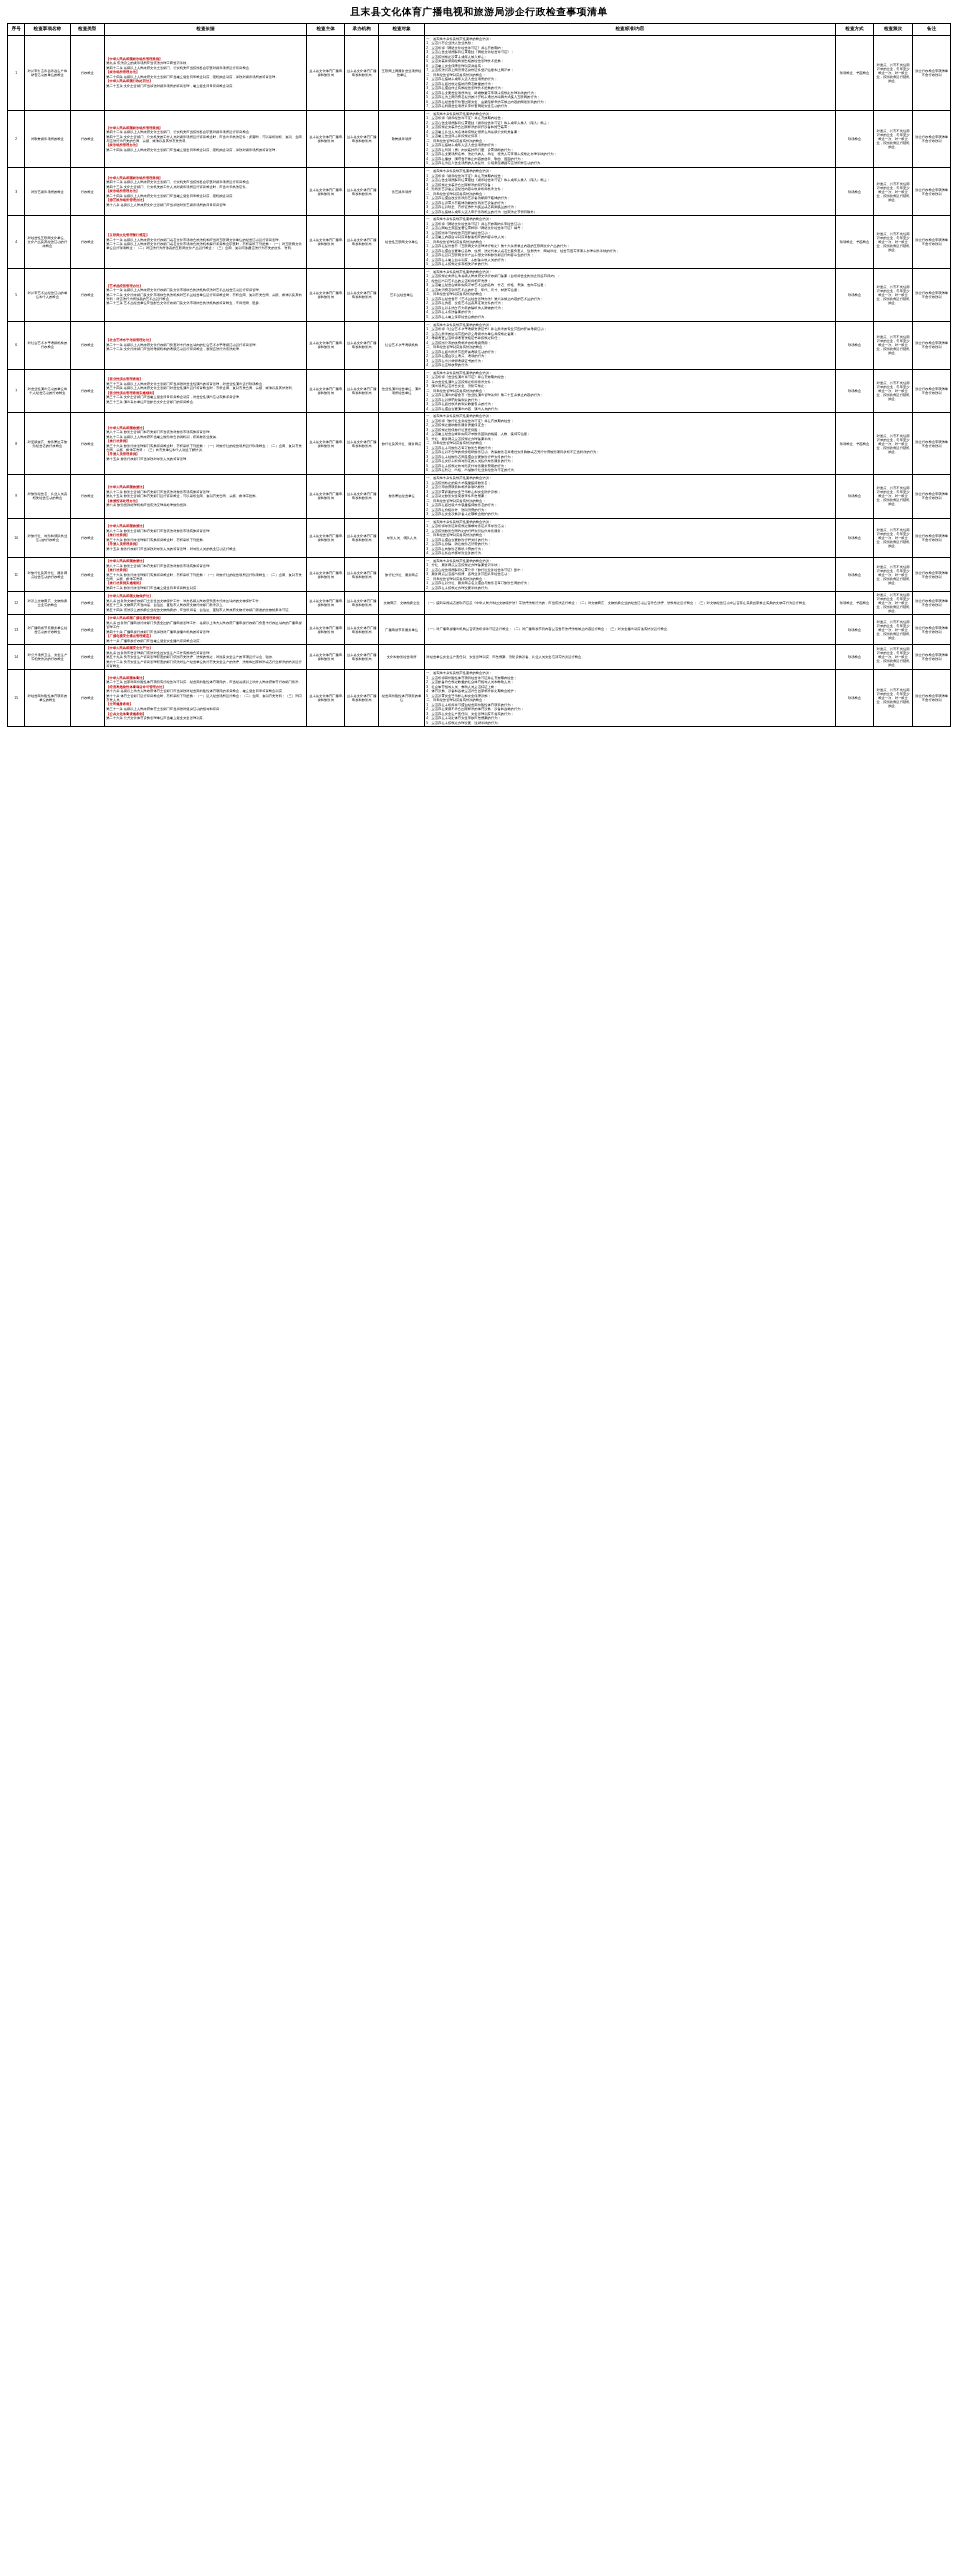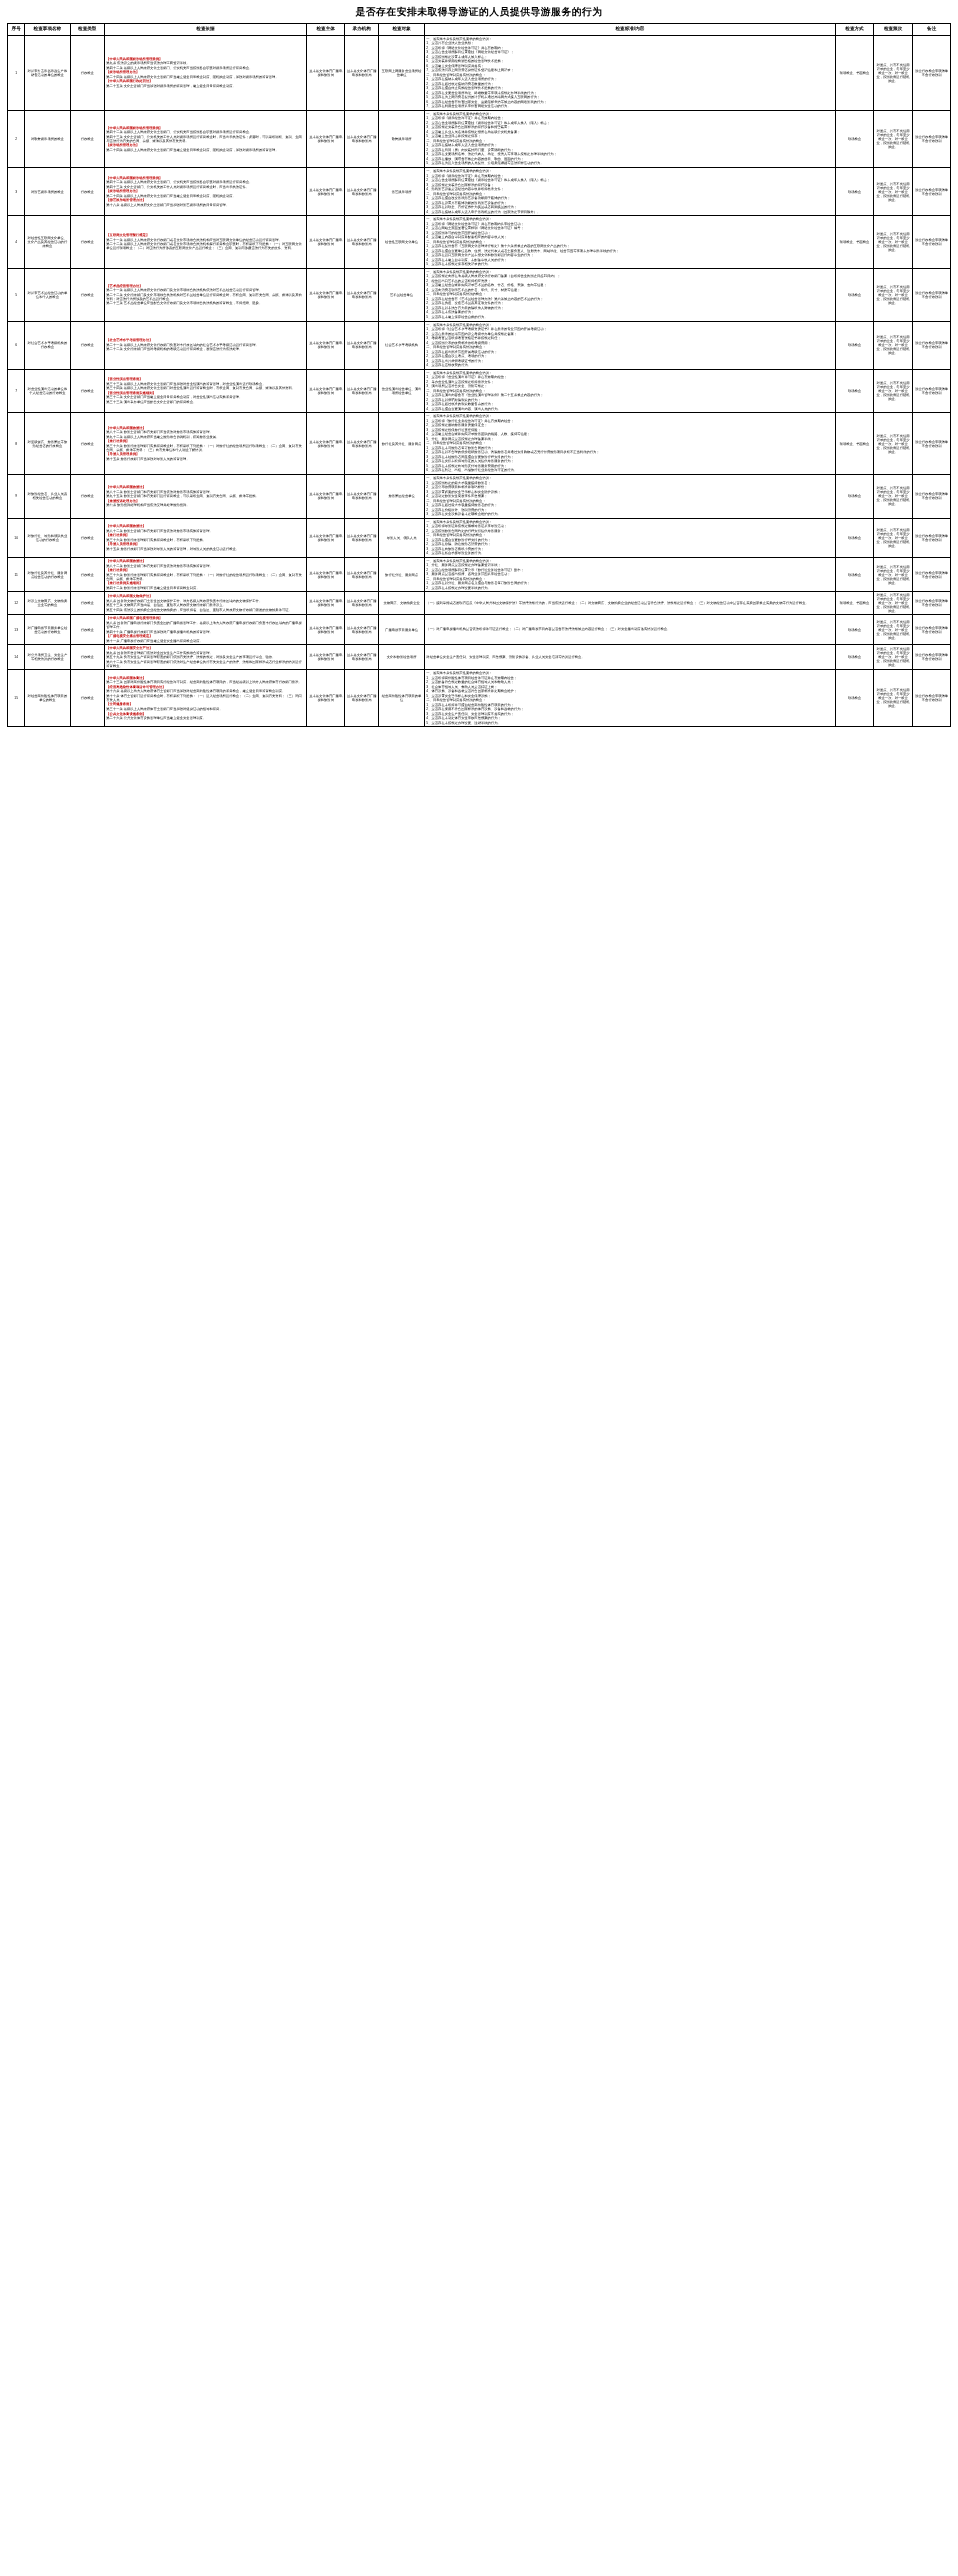--- a/index.html
+++ b/index.html
@@ -70,21 +70,21 @@
     margin: 0 0 0.5px 0;
   }
   .vtop { vertical-align: top; }
   .nowrapnum { font-size: 4.1px; text-align: center; }
 </style>
 </head>
 <body>
 
 <div class="page">
 
-  <div class="doc-title">是否存在安排未取得导游证的人员提供导游服务的行为</div>
+  <div class="doc-title">且末县文化体育广播电视和旅游局涉企行政检查事项清单</div>
 
   <table class="sheet">
     <colgroup>
       <col class="c-no">
       <col class="c-name">
       <col class="c-type">
       <col class="c-basis">
       <col class="c-subj">
       <col class="c-org">
       <col class="c-obj">

